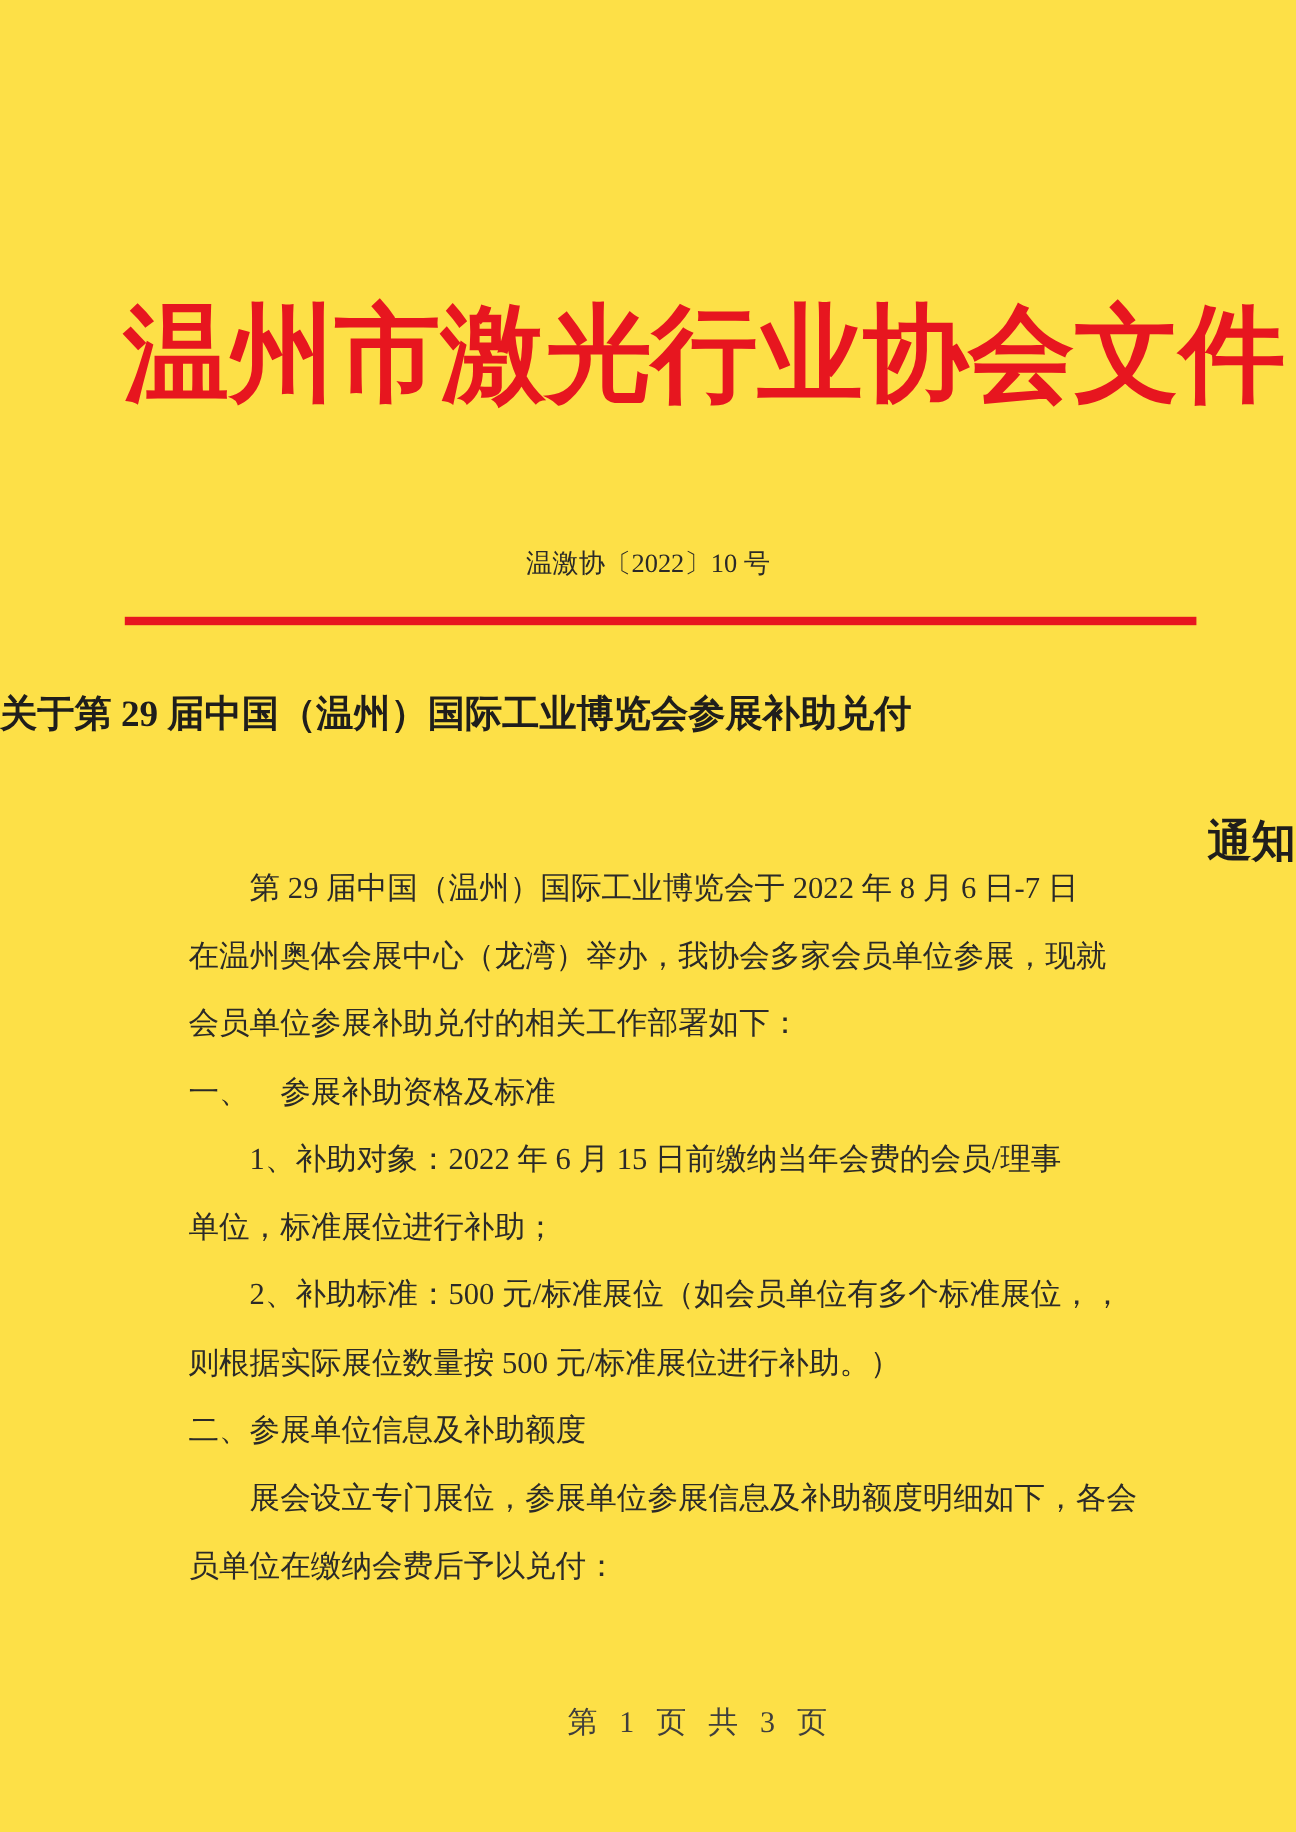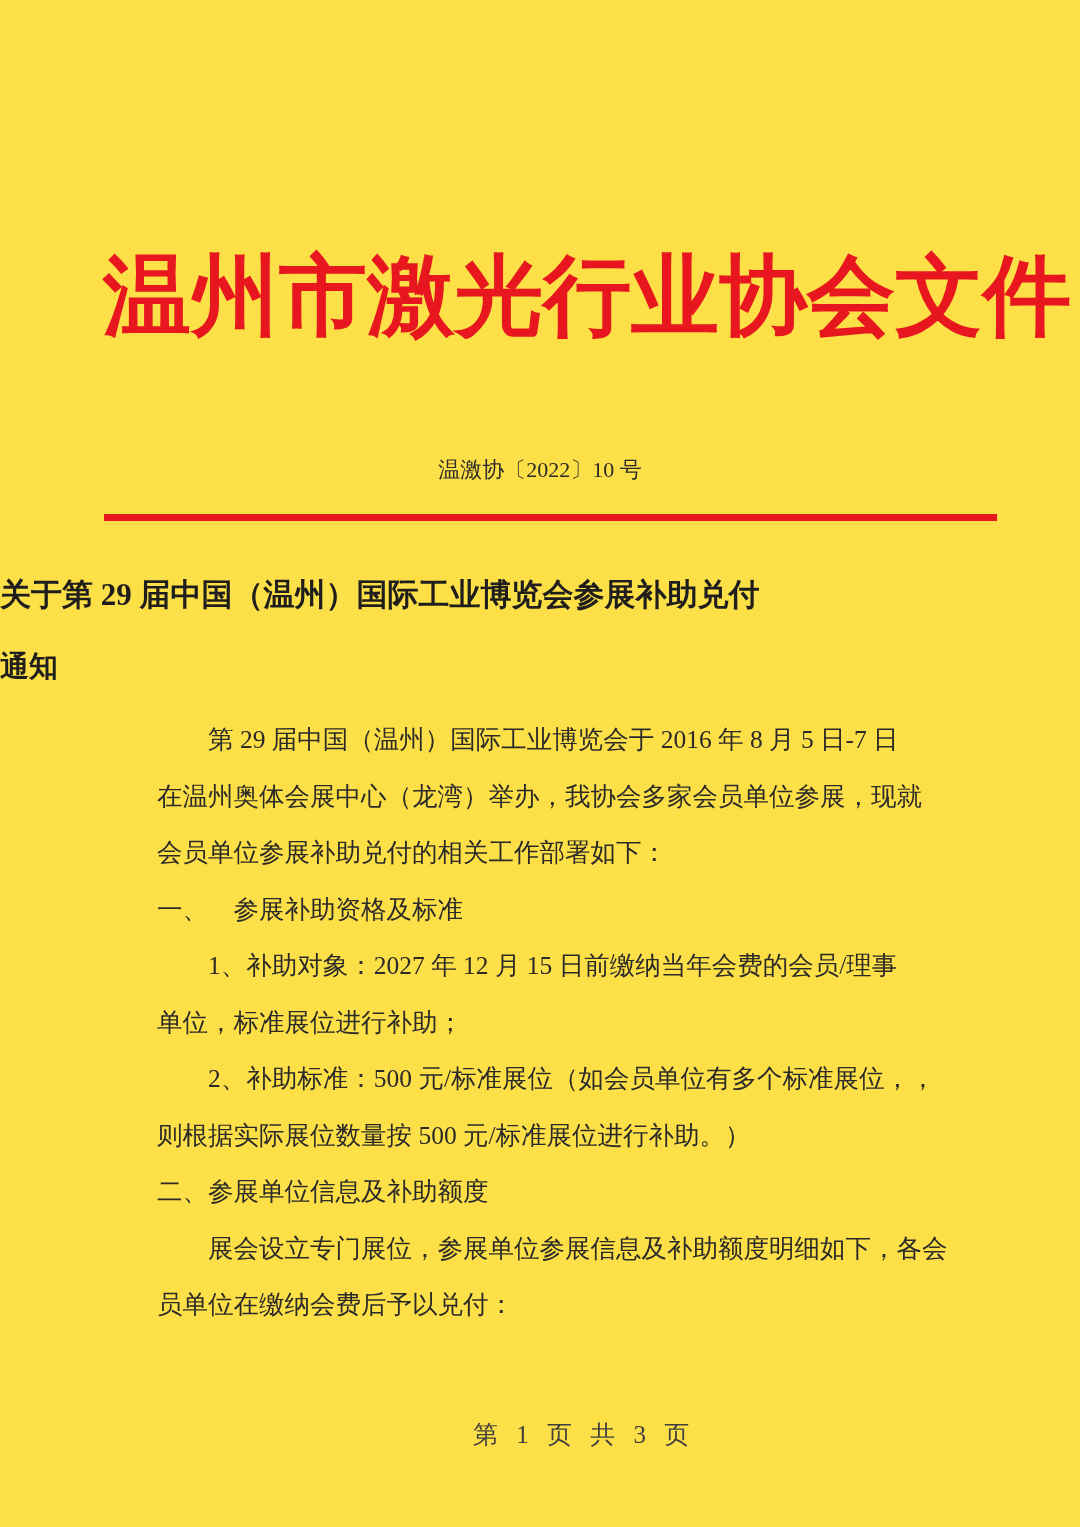--- a/index.html
+++ b/index.html
@@ -60,25 +60,25 @@
     width: 1080px;
     text-align: left;
     font-size: 31px;
     line-height: 44px;
     font-weight: bold;
     color: #1f1e1c;
     white-space: pre;
   }
   .doc-subtitle {
     position: absolute;
-    top: 644px;
+    top: 680px;
     left: 0;
     width: 1080px;
-    text-align: left;
-    font-size: 29px;
+    text-align: right;
+    font-size: 37px;
     line-height: 44px;
     font-weight: bold;
     color: #1f1e1c;
   }
   
   .body-text {
     position: absolute;
     top: 712px;
     left: 157px;
     width: 770px;
@@ -115,25 +115,25 @@
 
   <div class="doc-number">温激协〔2022〕10 号</div>
 
   <div class="red-line"></div>
 
   <div class="doc-title">关于第 29 届中国（温州）国际工业博览会参展补助兑付</div>
 
   <div class="doc-subtitle">通知</div>
 
   <div class="body-text">
-    <div class="line indent">第 29 届中国（温州）国际工业博览会于 2016 年 8 月 5 日-7 日</div>
+    <div class="line indent">第 29 届中国（温州）国际工业博览会于 2022 年 8 月 6 日-7 日</div>
     <div class="line">在温州奥体会展中心（龙湾）举办，我协会多家会员单位参展，现就</div>
     <div class="line">会员单位参展补助兑付的相关工作部署如下：</div>
     <div class="line">一、　参展补助资格及标准</div>
-    <div class="line indent">1、补助对象：2027 年 12 月 15 日前缴纳当年会费的会员/理事</div>
+    <div class="line indent">1、补助对象：2022 年 6 月 15 日前缴纳当年会费的会员/理事</div>
     <div class="line">单位，标准展位进行补助；</div>
     <div class="line indent">2、补助标准：500 元/标准展位（如会员单位有多个标准展位，，</div>
     <div class="line">则根据实际展位数量按 500 元/标准展位进行补助。）</div>
     <div class="line">二、参展单位信息及补助额度</div>
     <div class="line indent">展会设立专门展位，参展单位参展信息及补助额度明细如下，各会</div>
     <div class="line">员单位在缴纳会费后予以兑付：</div>
   </div>
 
   <div class="page-footer">第 1 页 共 3 页</div>
 

